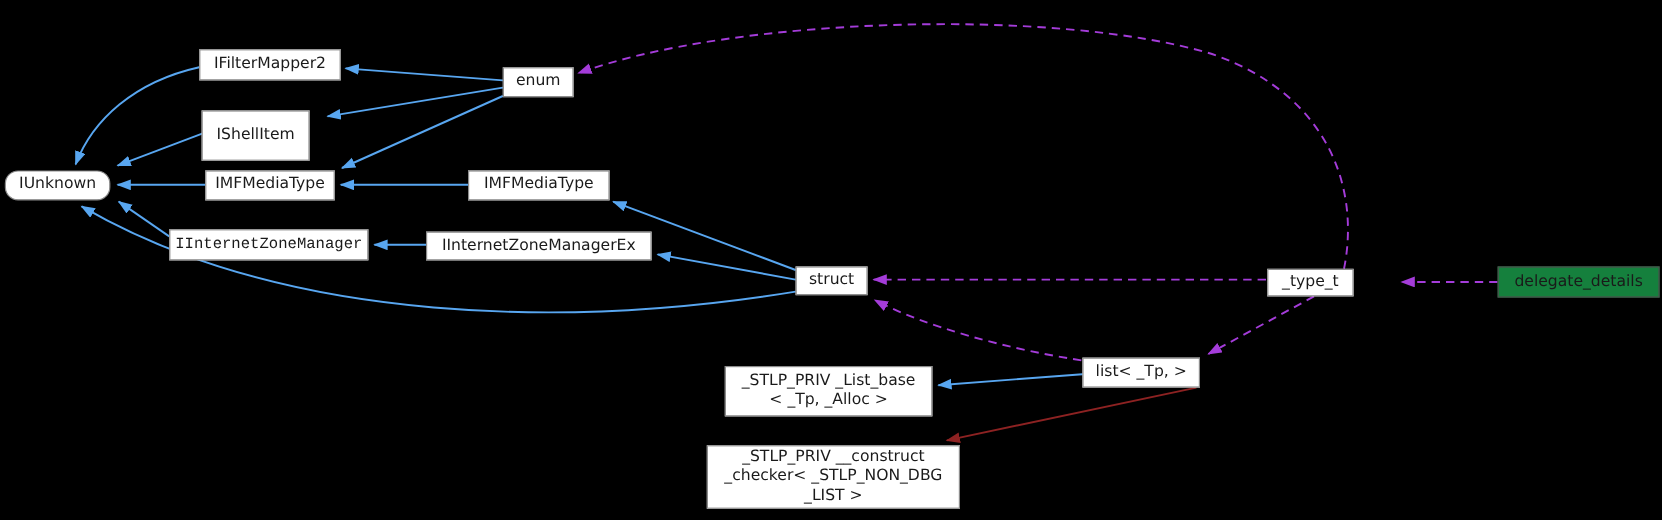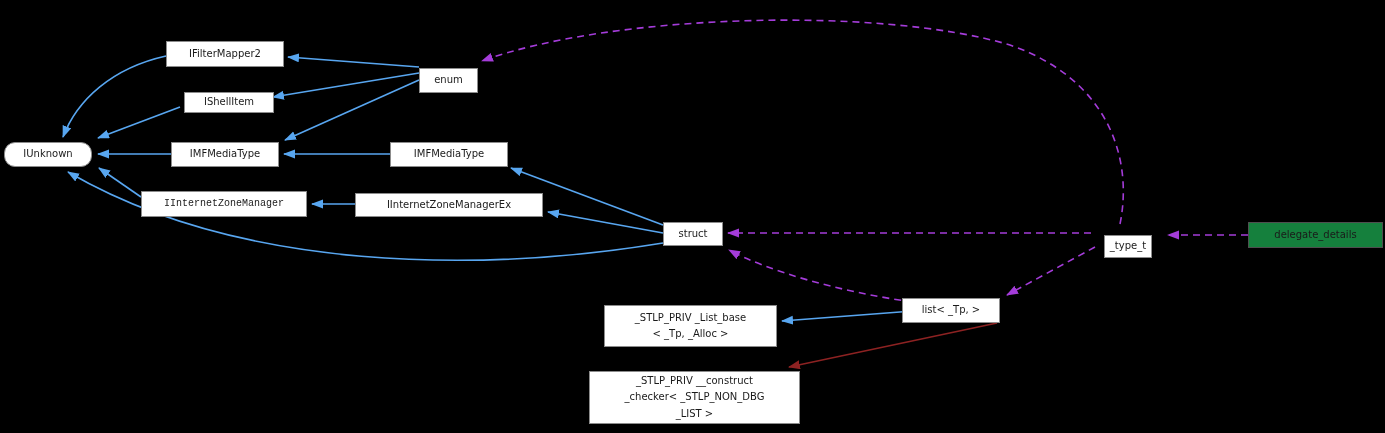--- a/index.html
+++ b/index.html
@@ -17,21 +17,21 @@
     left: 0; top: 0;
     width: 1385px;
     height: 433px;
   }
   .node {
     position: absolute;
     box-sizing: border-box;
     background: #ffffff;
     border: 1.5px solid #8c8c8c;
     color: #1a1a1a;
-    font-size: 10px;
+    font-size: 13px;
     line-height: 16.5px;
     display: flex;
     align-items: center;
     justify-content: center;
     text-align: center;
     white-space: pre-line;
     cursor: pointer;
   }
   .node.current {
     background: #15803d;
@@ -73,28 +73,28 @@
         <path d="M1248,235 L1168,235" fill="none" stroke="#a43cd9" stroke-width="1.6" stroke-dasharray="7,5" marker-end="url(#arrow-usage)"></path>
         <path d="M1091,233 L728,233" fill="none" stroke="#a43cd9" stroke-width="1.6" stroke-dasharray="7,5" marker-end="url(#arrow-usage)"></path>
         <path d="M1120,224 C1133,160 1110,80 1010,45 C880,6 610,14 482,61" fill="none" stroke="#a43cd9" stroke-width="1.6" stroke-dasharray="7,5" marker-end="url(#arrow-usage)"></path>
         <path d="M1095,247 L1007,295" fill="none" stroke="#a43cd9" stroke-width="1.6" stroke-dasharray="7,5" marker-end="url(#arrow-usage)"></path>
         <path d="M913,302 C840,292 768,271 729,250" fill="none" stroke="#a43cd9" stroke-width="1.6" stroke-dasharray="7,5" marker-end="url(#arrow-usage)"></path>
       </g>
   </svg>
   <div id="nodes-layer">
       <div class="node" style="left: 4px; top: 142px; width: 88px; height: 25px; border-radius: 11px;">IUnknown</div>
       <div class="node" style="left: 166px; top: 41px; width: 118px; height: 26px;">IFilterMapper2</div>
-      <div class="node" style="left: 184px; top: 92px; width: 90px; height: 21px; text-align: right;">IShellItem</div>
+      <div class="node" style="left: 168px; top: 92px; width: 90px; height: 42px; text-align: right;">IShellItem</div>
       <div class="node" style="left: 171px; top: 142px; width: 108px; height: 25px;">IMFMediaType</div>
       <div class="node" style="left: 141px; top: 191px; width: 166px; height: 26px; font-family: Liberation Mono, monospace;">IInternetZoneManager</div>
-      <div class="node" style="left: 419px; top: 68px; width: 59px; height: 25px;">enum</div>
+      <div class="node" style="left: 419px; top: 56px; width: 59px; height: 25px;">enum</div>
       <div class="node" style="left: 390px; top: 142px; width: 118px; height: 25px;">IMFMediaType</div>
       <div class="node" style="left: 355px; top: 193px; width: 188px; height: 24px; text-align: center;">IInternetZoneManagerEx</div>
       <div class="node" style="left: 663px; top: 222px; width: 60px; height: 24px;">struct</div>
-      <div class="node" style="left: 1104px; top: 224px; width: 48px; height: 23px; margin-top: 11px;">_type_t</div>
+      <div class="node" style="left: 1056px; top: 224px; width: 72px; height: 23px;">_type_t</div>
       <div class="node current" style="left: 1248px; top: 222px; width: 135px; height: 26px;">delegate_details</div>
       <div class="node" style="left: 902px; top: 298px; width: 98px; height: 25px;">list&lt; _Tp, &gt;</div>
       <div class="node" style="left: 604px; top: 305px; width: 173px; height: 42px;">_STLP_PRIV _List_base
 &lt; _Tp, _Alloc &gt;</div>
       <div class="node" style="left: 589px; top: 371px; width: 211px; height: 53px;">_STLP_PRIV __construct
 _checker&lt; _STLP_NON_DBG
 _LIST &gt;</div>
     </div>
 </div>
 

